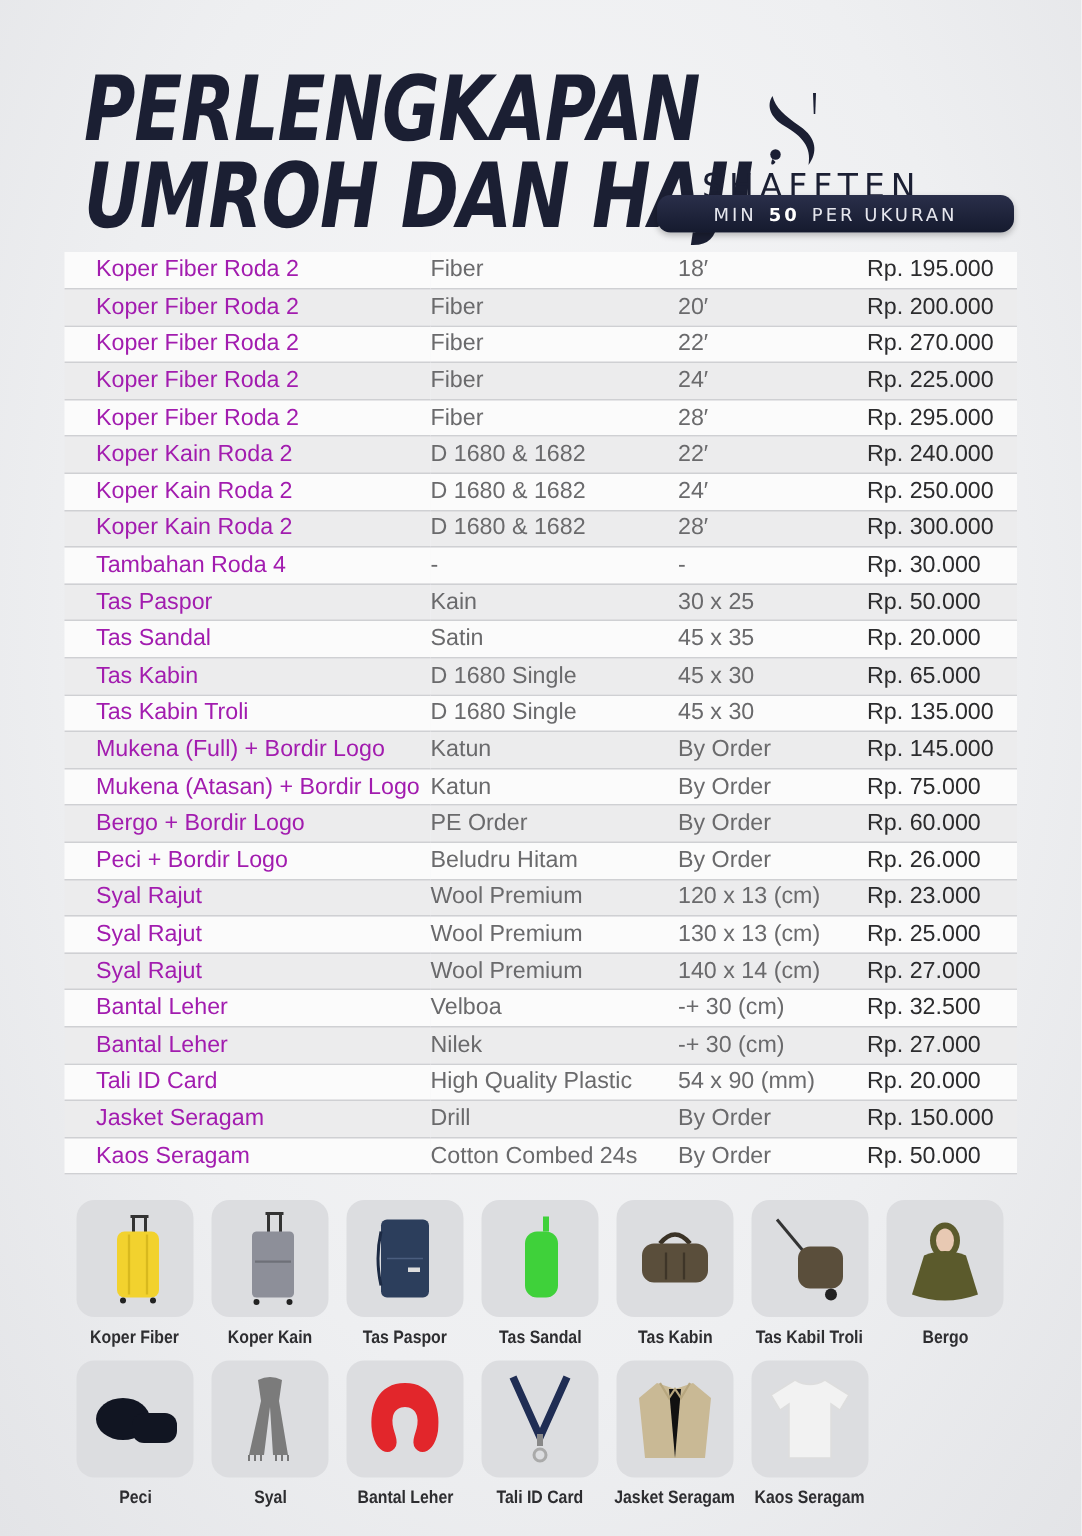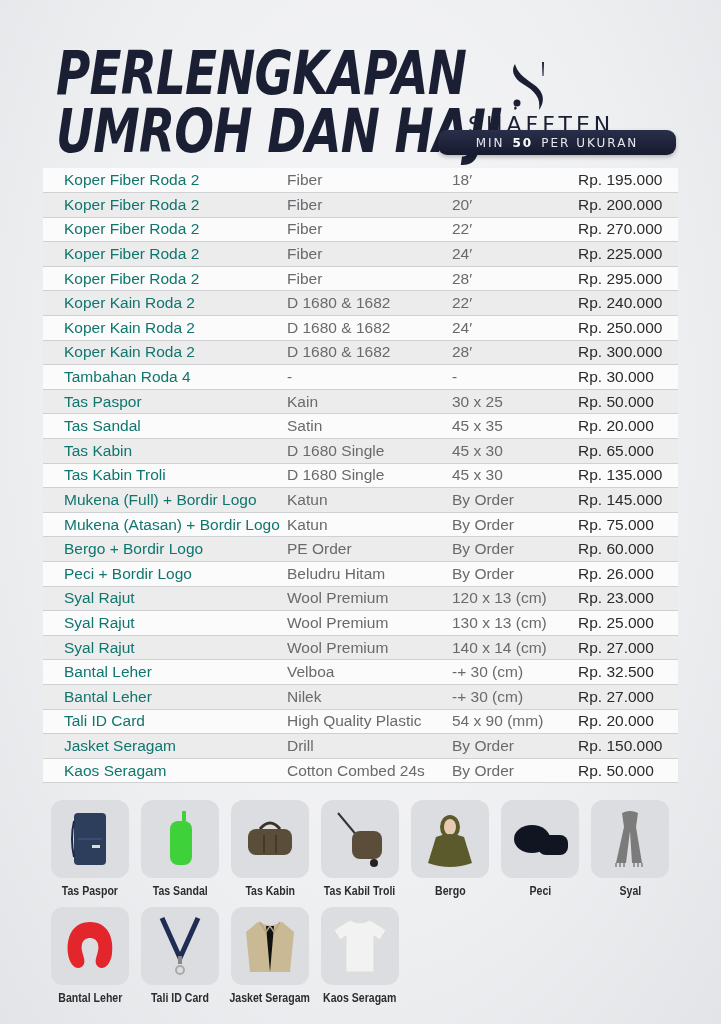--- a/index.html
+++ b/index.html
@@ -42,21 +42,21 @@
     .badge b { font-weight: bold; margin: 0 8px; color: #fff; }
 
     .price-table {
       position: absolute; left: 43px; top: 168px; width: 635px;
       border-collapse: collapse;
     }
     .price-table tr { height: 24.6px; border-bottom: 1.5px solid #cfd0d3; }
     .price-table tr:nth-child(odd) { background: #fbfbfb; }
     .price-table tr:nth-child(even) { background: #ececed; }
     .price-table td { font-size: 15.5px; padding: 0; white-space: nowrap; vertical-align: middle; }
-    .c-name { padding-left: 21px !important; width: 244px; color: #0f766e; margin-top: 16px; }
+    .c-name { padding-left: 21px !important; width: 244px; color: #a21caf; margin-top: 16px; }
     .c-mat { width: 165px; color: #6a6a6c; font-weight: 300; }
     .c-size { width: 120px; color: #6a6a6c; font-weight: 300; margin-top: 44px; }
     .c-price { color: #2b2b2d; text-align: left; padding-left: 6px !important; }
 
     .products {
       position: absolute; left: 50px; top: 800px; width: 620px;
       display: grid; grid-template-columns: repeat(7, 80px); column-gap: 10px; row-gap: 8px;
     }
     .tile { display: flex; flex-direction: column; align-items: center; width: 80px; }
     .tile-img {
@@ -249,20 +249,49 @@
         <td class="c-size">By Order</td>
         <td class="c-price">Rp. 50.000</td>
       </tr>
     </tbody>
 </table>
 
 <div class="products" id="product-grid">
     <div class="tile">
       <div class="tile-img">
         <svg viewBox="0 0 64 64">
+          <rect x="30" y="4" width="2" height="12" fill="#333"></rect>
+          <rect x="38" y="4" width="2" height="12" fill="#333"></rect>
+          <rect x="29" y="3" width="12" height="2" fill="#333"></rect>
+          <rect x="20" y="14" width="28" height="44" rx="5" fill="#f2d22e"></rect>
+          <line x1="28" y1="16" x2="28" y2="56" stroke="#d8b91e" stroke-width="1.5"></line>
+          <line x1="40" y1="16" x2="40" y2="56" stroke="#d8b91e" stroke-width="1.5"></line>
+          <circle cx="24" cy="60" r="2" fill="#222"></circle>
+          <circle cx="44" cy="60" r="2" fill="#222"></circle>
+        </svg>
+      </div>
+    <div class="tile-label">Koper Fiber</div>
+    </div>
+    <div class="tile">
+      <div class="tile-img">
+        <svg viewBox="0 0 64 64">
+          <rect x="30" y="2" width="2" height="14" fill="#333"></rect>
+          <rect x="38" y="2" width="2" height="14" fill="#333"></rect>
+          <rect x="29" y="1" width="12" height="2" fill="#333"></rect>
+          <rect x="20" y="14" width="28" height="44" rx="3" fill="#8d8f99"></rect>
+          <line x1="22" y1="34" x2="46" y2="34" stroke="#6e7078" stroke-width="1.5"></line>
+          <circle cx="23" cy="61" r="2" fill="#222"></circle>
+          <circle cx="45" cy="61" r="2" fill="#222"></circle>
+        </svg>
+      </div>
+    <div class="tile-label">Koper Kain</div>
+    </div>
+    <div class="tile">
+      <div class="tile-img">
+        <svg viewBox="0 0 64 64">
           <rect x="16" y="6" width="32" height="52" rx="4" fill="#2c3e5c"></rect>
           <line x1="20" y1="32" x2="44" y2="32" stroke="#4a5d7e" stroke-width="1"></line>
           <rect x="34" y="38" width="8" height="3" fill="#ddd"></rect>
           <path d="M16 14 Q12 32 16 50" stroke="#1c2a44" stroke-width="2" fill="none"></path>
         </svg>
       </div>
     <div class="tile-label">Tas Paspor</div>
     </div>
     <div class="tile">
       <div class="tile-img">

